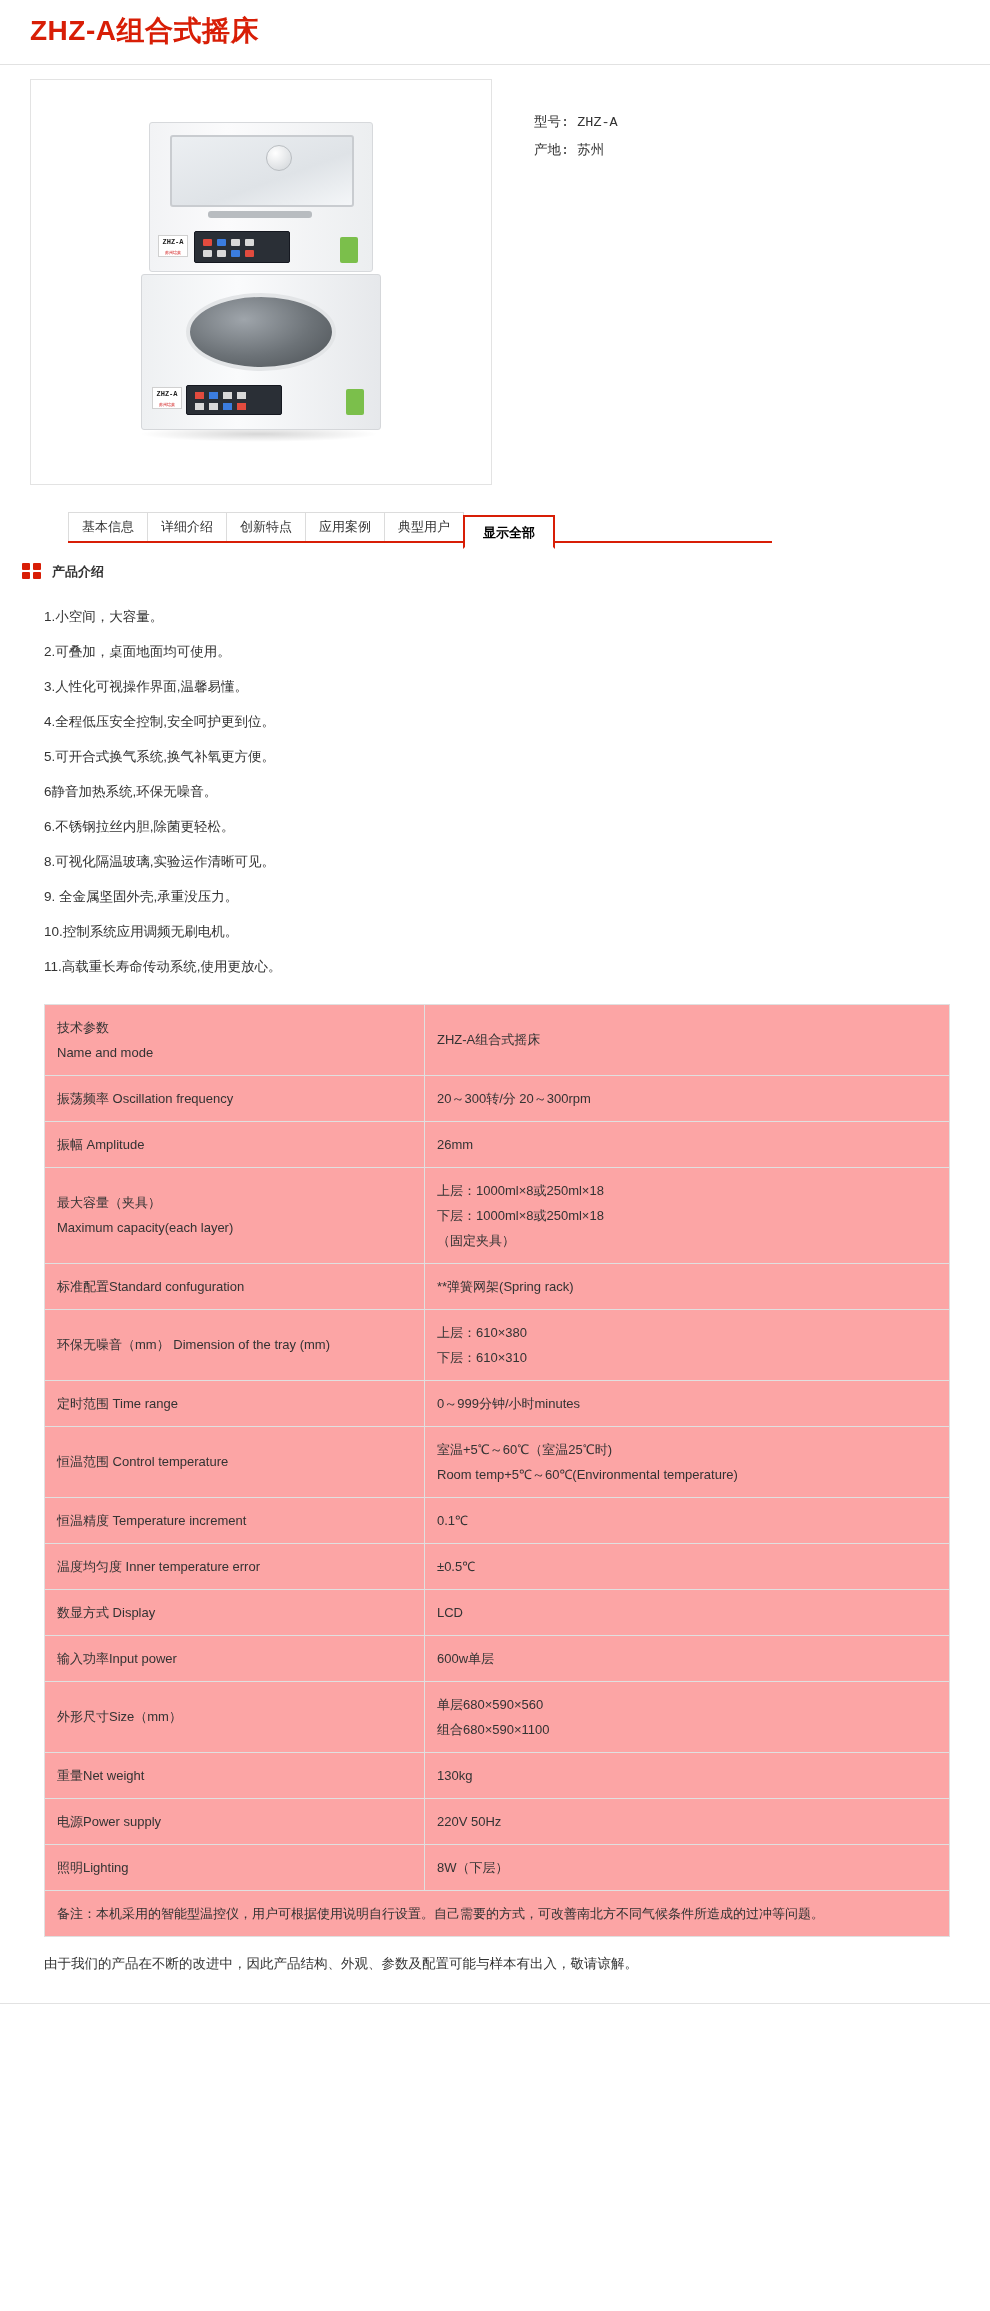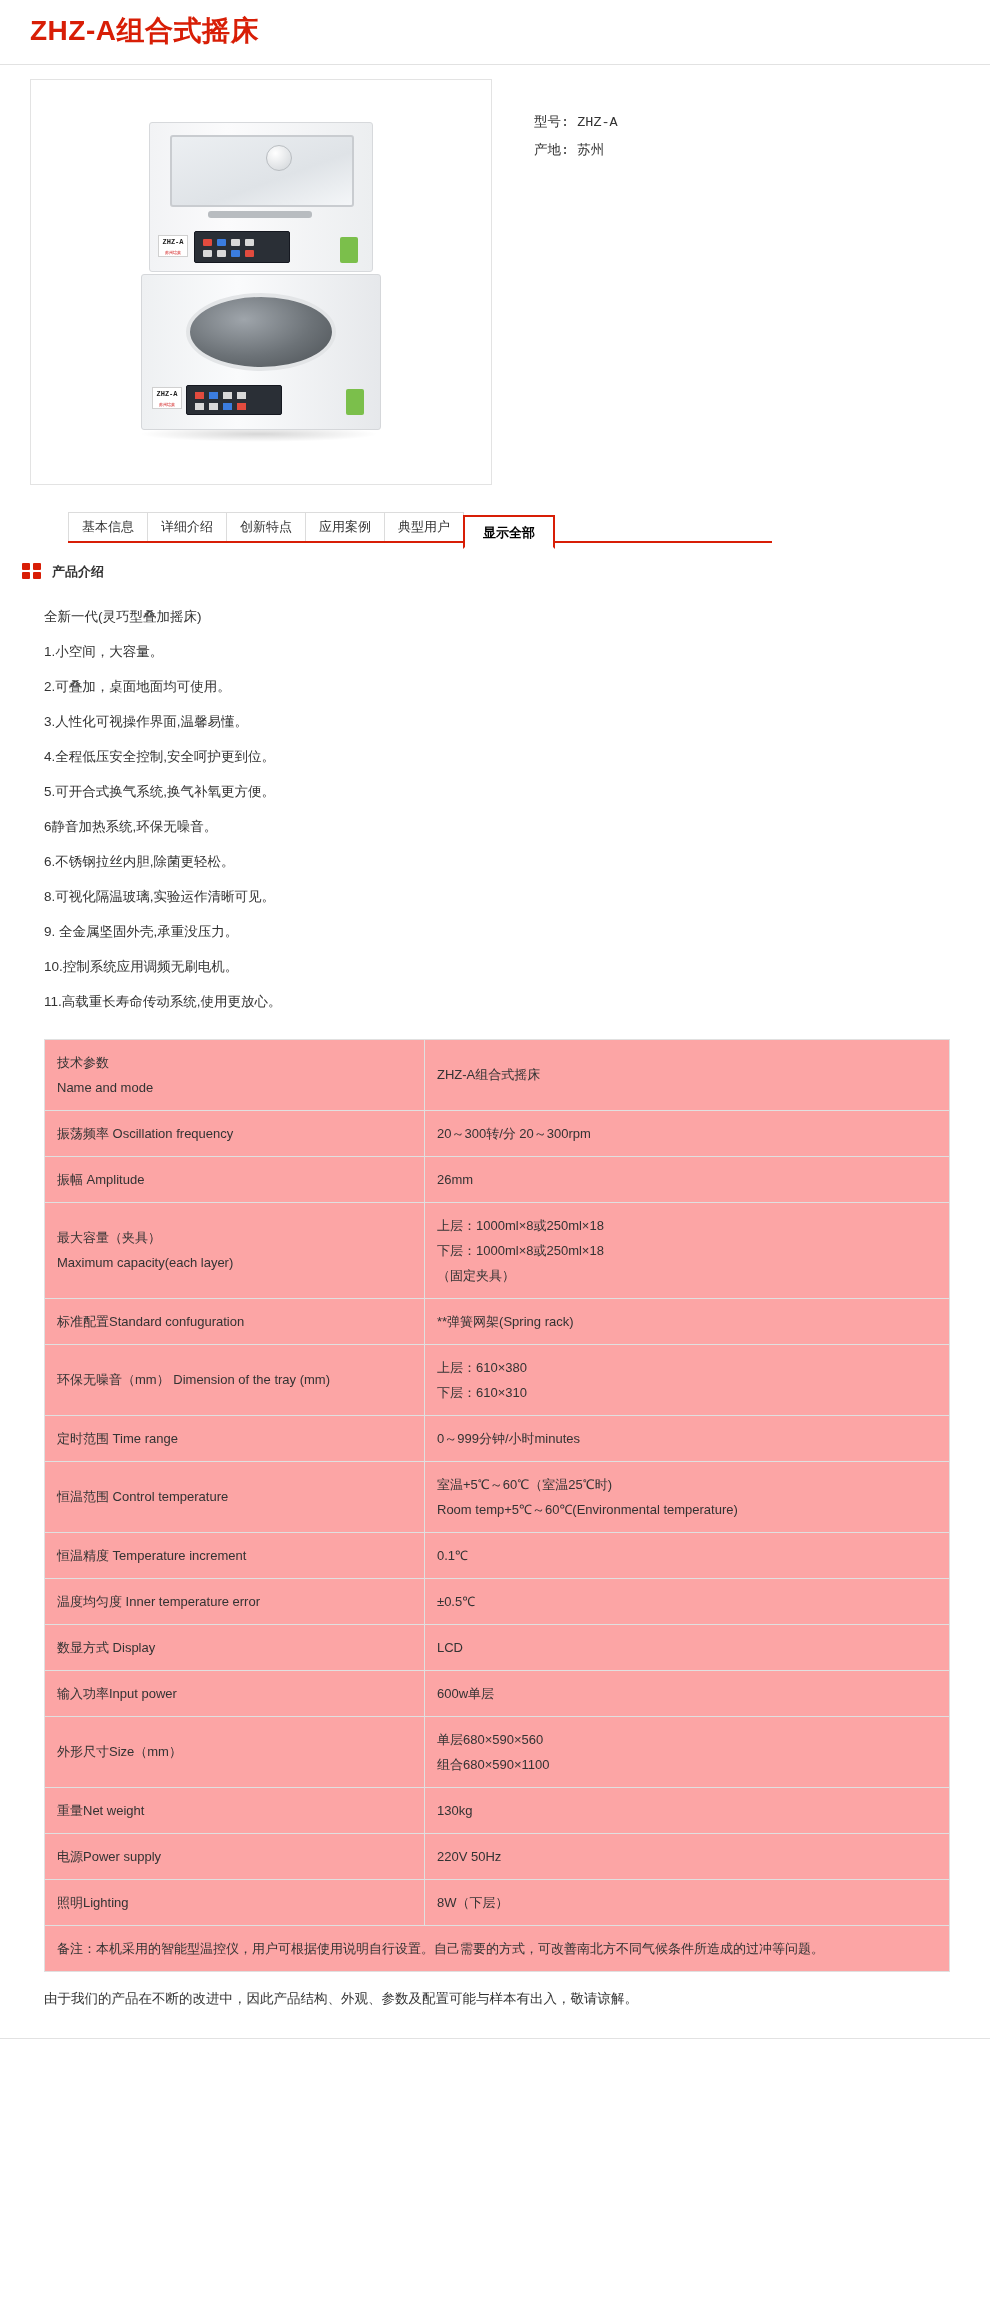--- a/index.html
+++ b/index.html
@@ -361,21 +361,20 @@
     <span class="sec-icon">
         <i></i>
         <i></i>
         <i></i>
         <i></i>
       </span>
     <span class="sec-title">产品介绍</span>
   </div>
 
   <div class="features">
-    <div>全新一代(灵巧型叠加摇床)</div>
     <div>1.小空间，大容量。</div>
     <div>2.可叠加，桌面地面均可使用。</div>
     <div>3.人性化可视操作界面,温馨易懂。</div>
     <div>4.全程低压安全控制,安全呵护更到位。</div>
     <div>5.可开合式换气系统,换气补氧更方便。</div>
     <div>6静音加热系统,环保无噪音。</div>
     <div>6.不锈钢拉丝内胆,除菌更轻松。</div>
     <div>8.可视化隔温玻璃,实验运作清晰可见。</div>
     <div>9. 全金属坚固外壳,承重没压力。</div>
     <div>10.控制系统应用调频无刷电机。</div>

